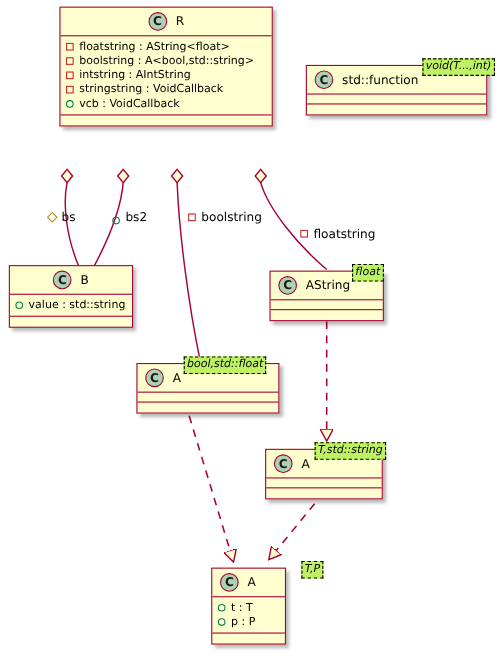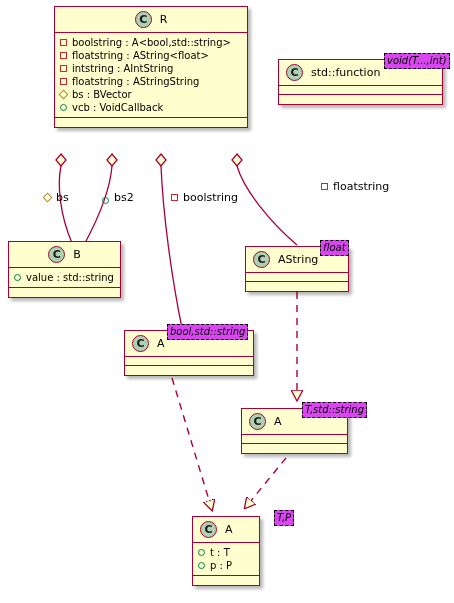--- a/index.html
+++ b/index.html
@@ -64,21 +64,21 @@
     font-size: 11px;
     color: #000000;
     margin-left: 8px;
     white-space: nowrap;
   }
   .tparam {
     position: absolute;
     font-size: 10px;
     font-style: italic;
     color: #000000;
-    background: #d946ef;
+    background: #bef264;
     border: 1px dashed #000000;
     padding: 0px 2px 1px 2px;
     white-space: nowrap;
     line-height: 13px;
     box-sizing: border-box;
   }
   .uml-attrs {
     padding: 3px 4px 3px 5px;
     border-bottom: 1.5px solid #A80036;
   }
@@ -178,37 +178,33 @@
   </svg>
 
   <div class="uml-class" style="left:54px; top:6px; width:194px;">
     <div class="uml-header">
       <span class="class-icon">C</span>
       <span class="class-name">R</span>
     </div>
     <div class="uml-attrs">
       <div class="attr-row">
         <span class="vis square"></span>
+        <span class="attr-text">floatstring : AString&lt;float&gt;</span>
+      </div>
+      <div class="attr-row">
+        <span class="vis square"></span>
         <span class="attr-text">boolstring : A&lt;bool,std::string&gt;</span>
-      </div>
-      <div class="attr-row">
-        <span class="vis square"></span>
-        <span class="attr-text">floatstring : AString&lt;float&gt;</span>
       </div>
       <div class="attr-row">
         <span class="vis square"></span>
         <span class="attr-text">intstring : AIntString</span>
       </div>
       <div class="attr-row">
         <span class="vis square"></span>
-        <span class="attr-text">floatstring : AStringString</span>
-      </div>
-      <div class="attr-row">
-        <span class="vis diamond"></span>
-        <span class="attr-text">bs : BVector</span>
+        <span class="attr-text">stringstring : VoidCallback</span>
       </div>
       <div class="attr-row">
         <span class="vis circle"></span>
         <span class="attr-text">vcb : VoidCallback</span>
       </div>
     </div>
     <div class="uml-methods"></div>
   </div>
 
   <div class="uml-class" style="left:278px; top:59px; width:165px;">
@@ -243,31 +239,31 @@
     <div class="tparam" style="left:74px; top:-7px;">float</div>
     <div class="uml-attrs empty"></div>
     <div class="uml-methods"></div>
   </div>
 
   <div class="uml-class" style="left:124px; top:330px; width:130px;">
     <div class="uml-header left">
       <span class="class-icon">C</span>
       <span class="class-name">A</span>
     </div>
-    <div class="tparam" style="left:42px; top:-7px;">bool,std::string</div>
+    <div class="tparam" style="left:42px; top:-7px;">bool,std::float</div>
     <div class="uml-attrs empty"></div>
     <div class="uml-methods"></div>
   </div>
 
   <div class="uml-class" style="left:241px; top:408px; width:107px;">
     <div class="uml-header left">
       <span class="class-icon">C</span>
       <span class="class-name">A</span>
     </div>
-    <div class="tparam" style="left:60px; top:-7px;">T,std::string</div>
+    <div class="tparam" style="left:44px; top:-7px;">T,std::string</div>
     <div class="uml-attrs empty"></div>
     <div class="uml-methods"></div>
   </div>
 
   <div class="uml-class" style="left:192px; top:516px; width:68px;">
     <div class="uml-header left">
       <span class="class-icon">C</span>
       <span class="class-name">A</span>
     </div>
     <div class="tparam" style="left:45px; top:-7px;margin-left:36px;">T,P</div>
@@ -292,18 +288,18 @@
   <div class="edge-label" style="left:102px; top:191px;align-items:flex-end;">
     <span class="vis circle"></span>
     <span class="lbl">bs2</span>
   </div>
 
   <div class="edge-label" style="left:171px; top:191px;">
     <span class="vis square"></span>
     <span class="lbl">boolstring</span>
   </div>
 
-  <div class="edge-label" style="left:273px; top:180px;margin-left:48px;">
+  <div class="edge-label" style="left:273px; top:206px;">
     <span class="vis square"></span>
     <span class="lbl">floatstring</span>
   </div>
 
 </div>
 
 </body></html>

